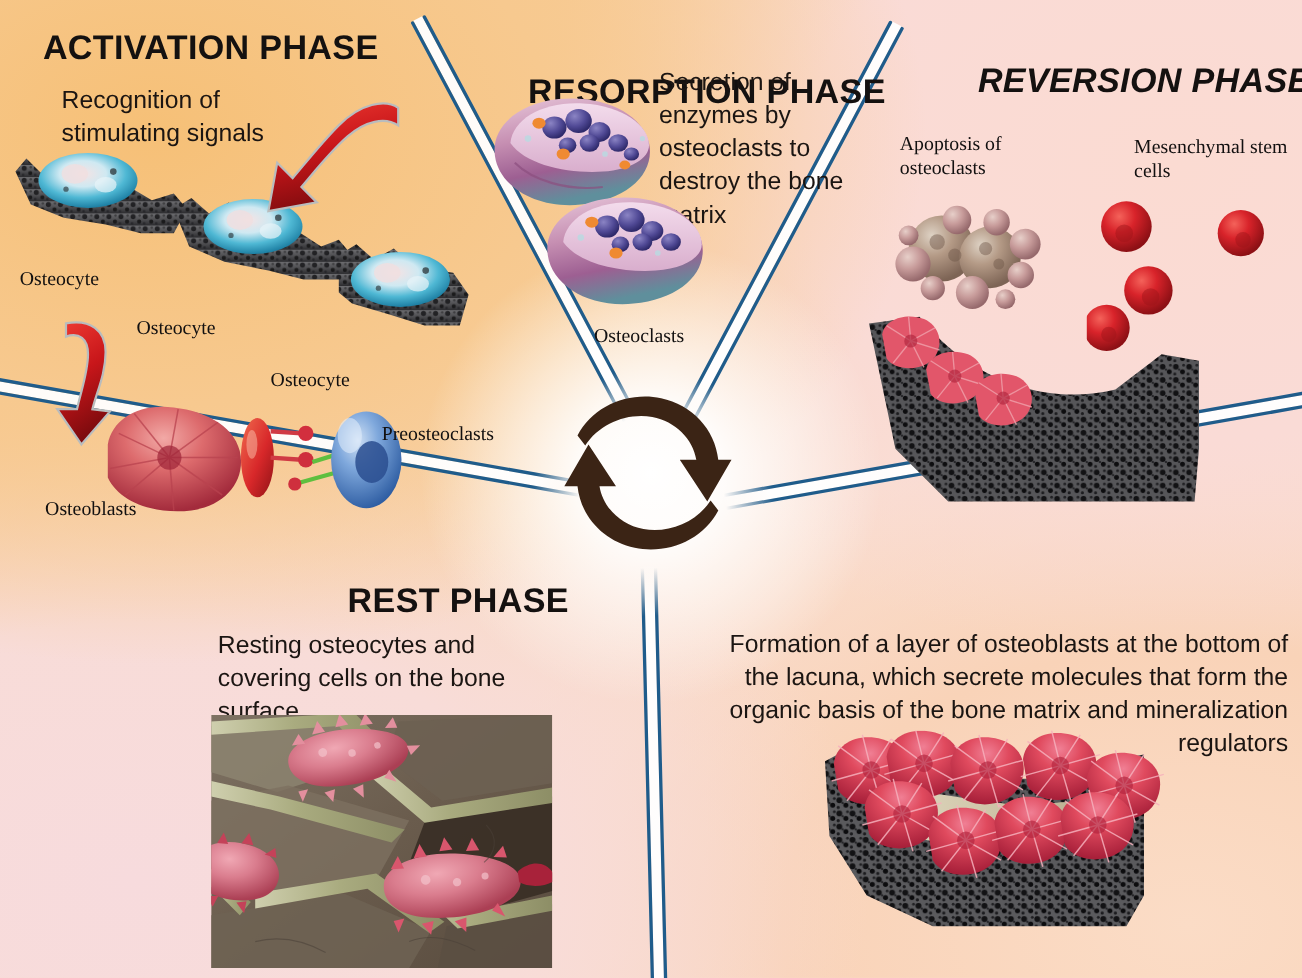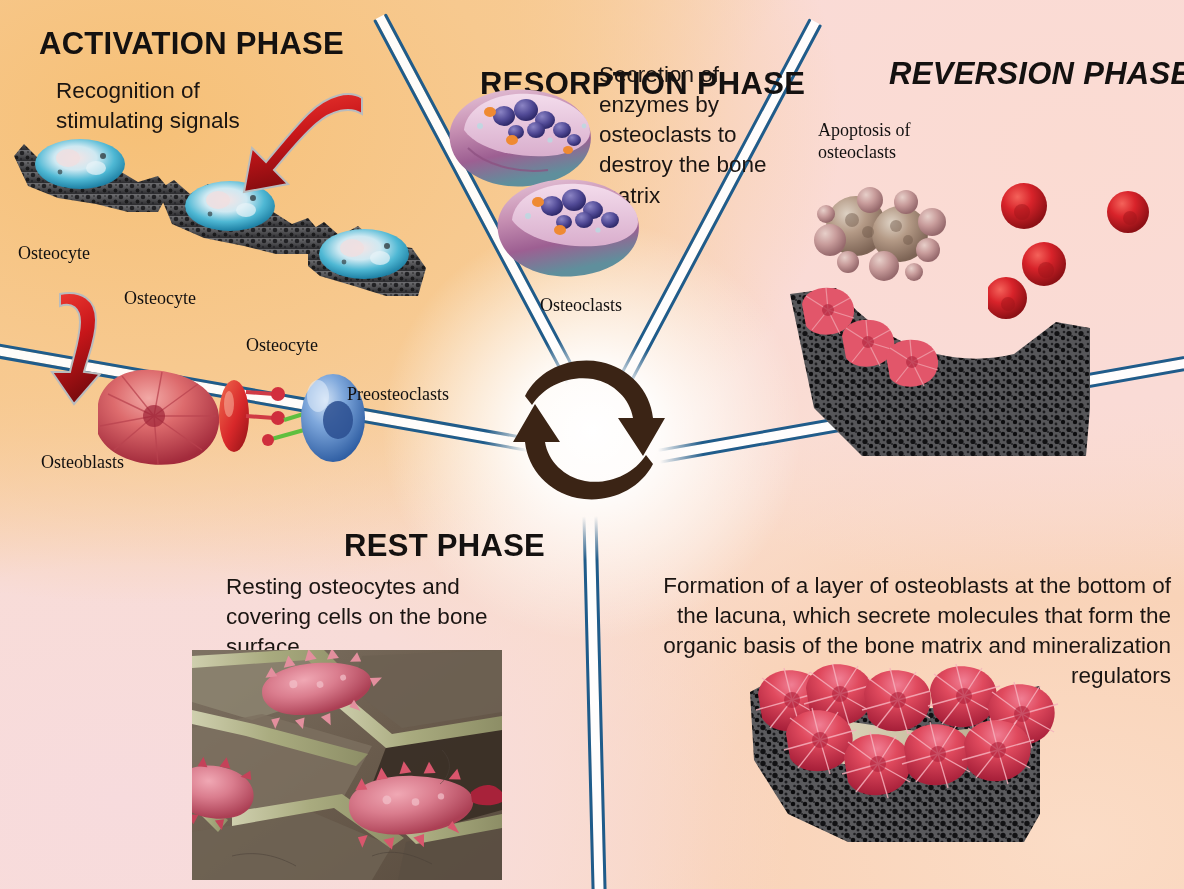--- a/index.html
+++ b/index.html
@@ -290,20 +290,21 @@
       </g>
     </g>
   </svg>
 
   <div class="lbl" style="left:540px;top:295px;">Osteoclasts</div>
 
   <div class="phase" style="left:0;top:0;width:400px;height:200px;font-style:italic;">
     <div class="title" style="position:absolute;left:889px;top:58px;">REVERSION PHASE</div>
   </div>
   <div class="lbl two" style="left:818px;top:120px;width:140px;">Apoptosis of osteoclasts</div>
+  <div class="lbl two" style="left:1031px;top:123px;width:142px;">Mesenchymal stem cells</div>
 
   <svg class="art" style="left:808px;top:178px;" width="180" height="130" viewBox="0 0 180 130">
     <defs>
       <radialGradient id="apo" cx="35%" cy="30%" r="70%">
         <stop offset="0%" stop-color="#ded2c4"></stop>
           <stop offset="45%" stop-color="#b49a86"></stop>
         <stop offset="100%" stop-color="#7d6455"></stop>
       </radialGradient>
       <radialGradient id="apo2" cx="35%" cy="30%" r="70%">
         <stop offset="0%" stop-color="#e7cfc9"></stop>
@@ -400,21 +401,21 @@
             <path d="M28,22 L50,10"></path>
           <path d="M28,22 L54,30"></path>
             <path d="M28,22 L40,46"></path>
             <path d="M28,22 L12,42"></path>
         </g>
         <circle cx="28" cy="22" r="6" fill="#b32a42" opacity=".7"></circle>
       </g>
     </g>
   </svg>
 
-  <div class="phase" style="left:0;top:0;width:520px;height:180px;margin-left:28px;">
+  <div class="phase" style="left:0;top:0;width:520px;height:180px;">
     <div class="title" style="position:absolute;left:316px;top:530px;">REST PHASE</div>
     <div class="body" style="position:absolute;left:198px;top:572px;width:310px;">Resting osteocytes and covering cells on the bone surface</div>
   </div>
 
   <svg class="photo" style="left:192px;top:650px;" width="310" height="230" viewBox="0 0 310 230">
     <defs>
       <linearGradient id="semBg" x1="0" y1="0" x2="1" y2="1">
         <stop offset="0%" stop-color="#7e7263"></stop>
           <stop offset="50%" stop-color="#6a5c4d"></stop>
         <stop offset="100%" stop-color="#584b3e"></stop>

